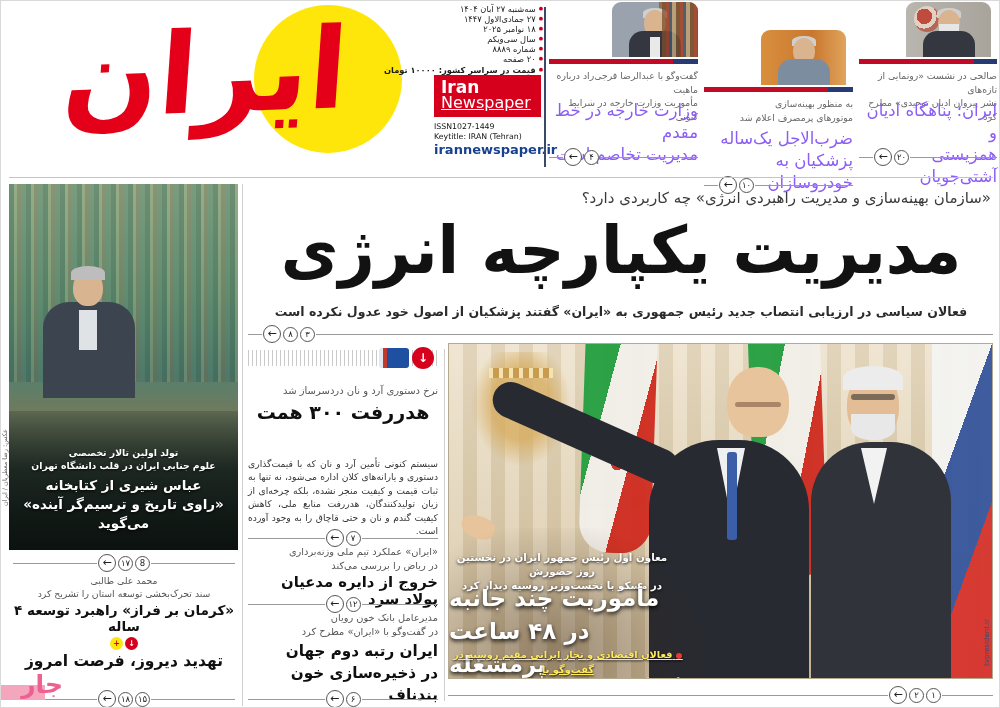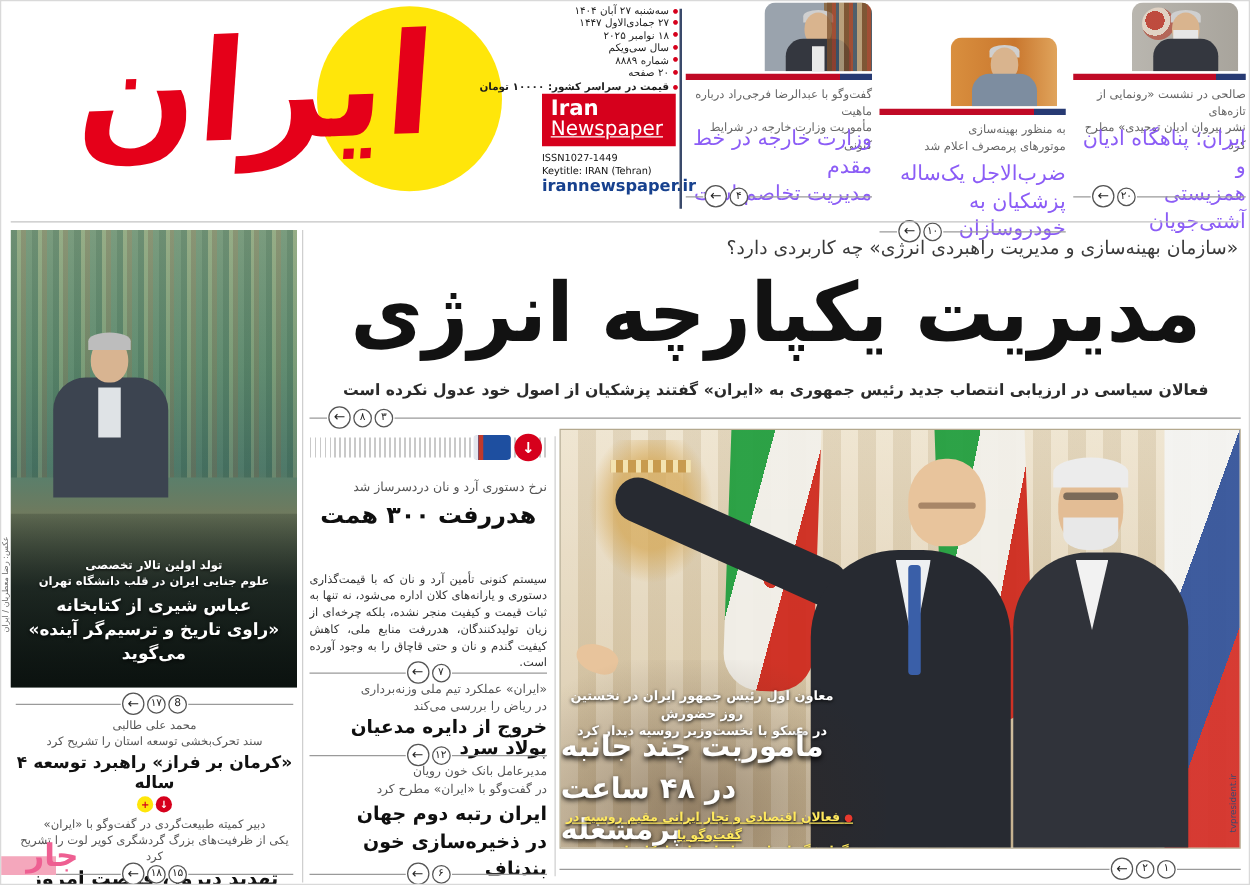--- a/index.html
+++ b/index.html
@@ -329,24 +329,20 @@
   <div class="abs kerman">
     <div class="byline">
       <div>محمد علی طالبی</div>
         <div>سند تحرک‌بخشی توسعه استان را تشریح کرد</div>
     </div>
     <div class="kerman-head">«کرمان بر فراز» راهبرد توسعه ۴ ساله</div>
     <div class="icons-row">
       <span class="circ dl">↓</span>
       <span class="circ plus">+</span>
     </div>
-    <div class="lut-kicker">
-      <div>دبیر کمیته طبیعت‌گردی در گفت‌وگو با «ایران»</div>
-        <div>یکی از ظرفیت‌های بزرگ گردشگری کویر لوت را تشریح کرد</div>
-    </div>
     <div class="lut-head">تهدید دیروز، فرصت امروز</div>
   </div>
   <div class="abs left-refs2 refs center">
     <span class="pg">۱۵</span>
     <span class="pg">۱۸</span>
     <span class="pg arrow">←</span>
   </div>
 
   <div class="abs jaaar">
     <div class="slab"></div>

